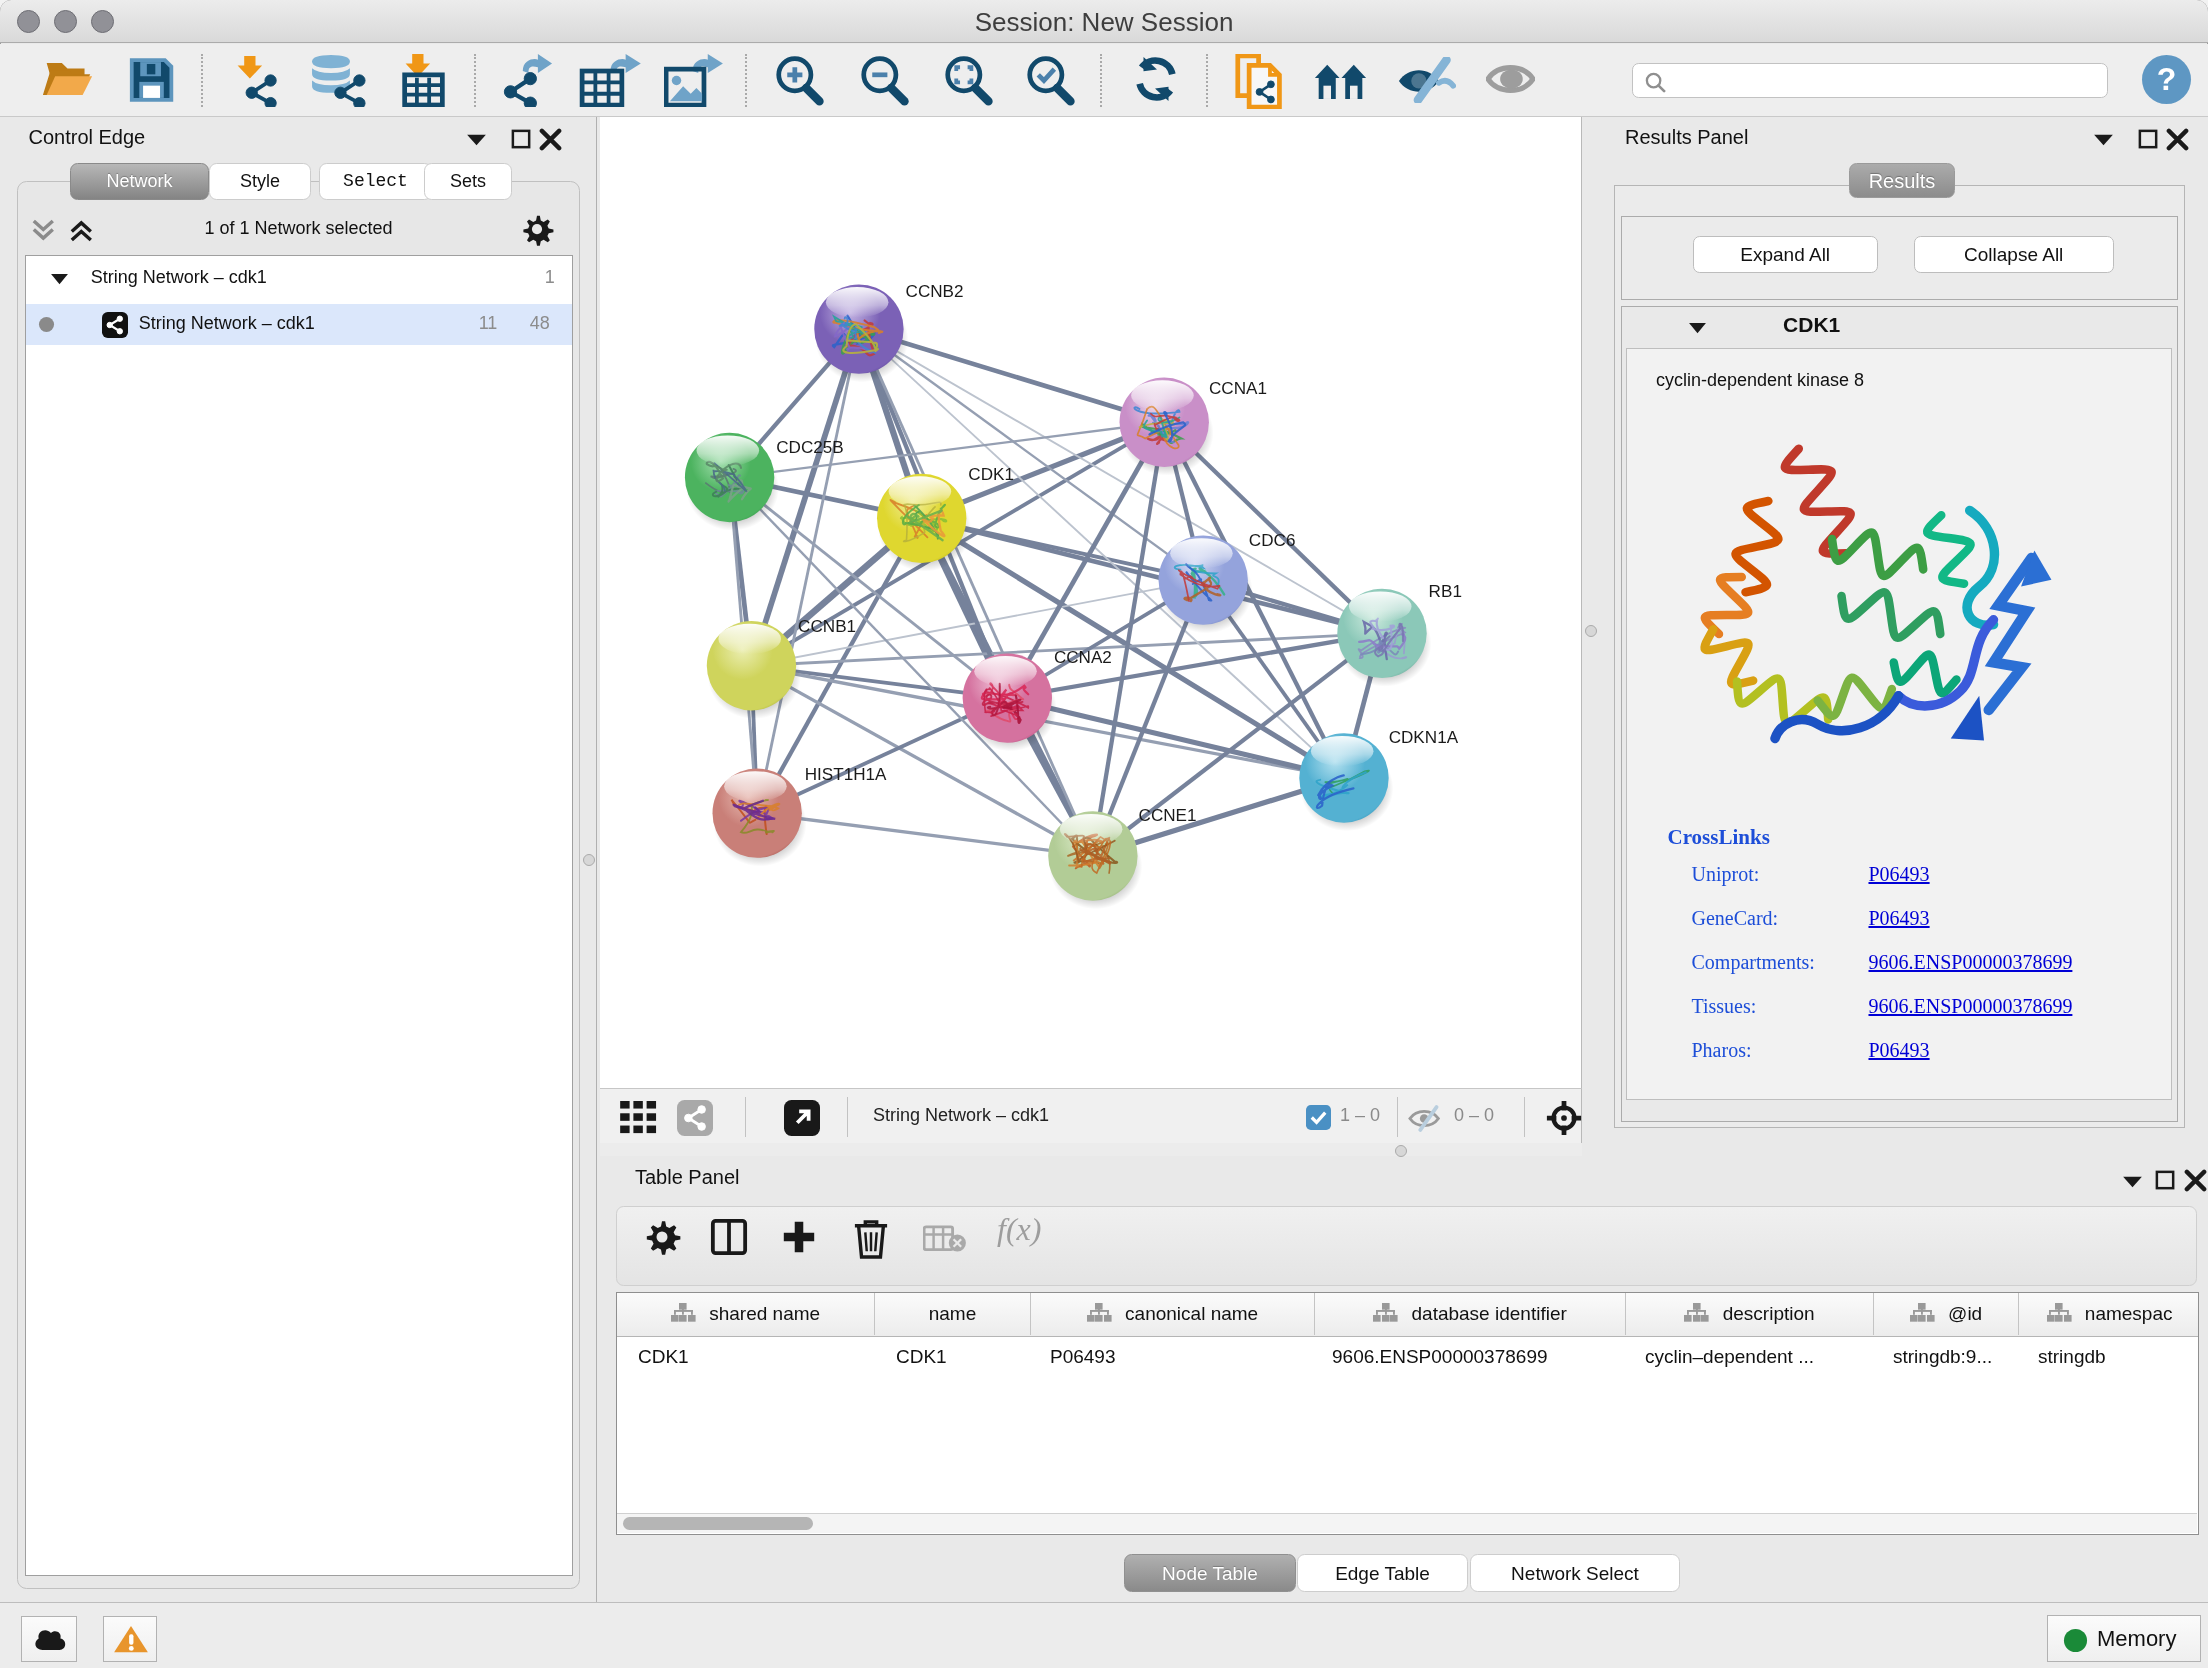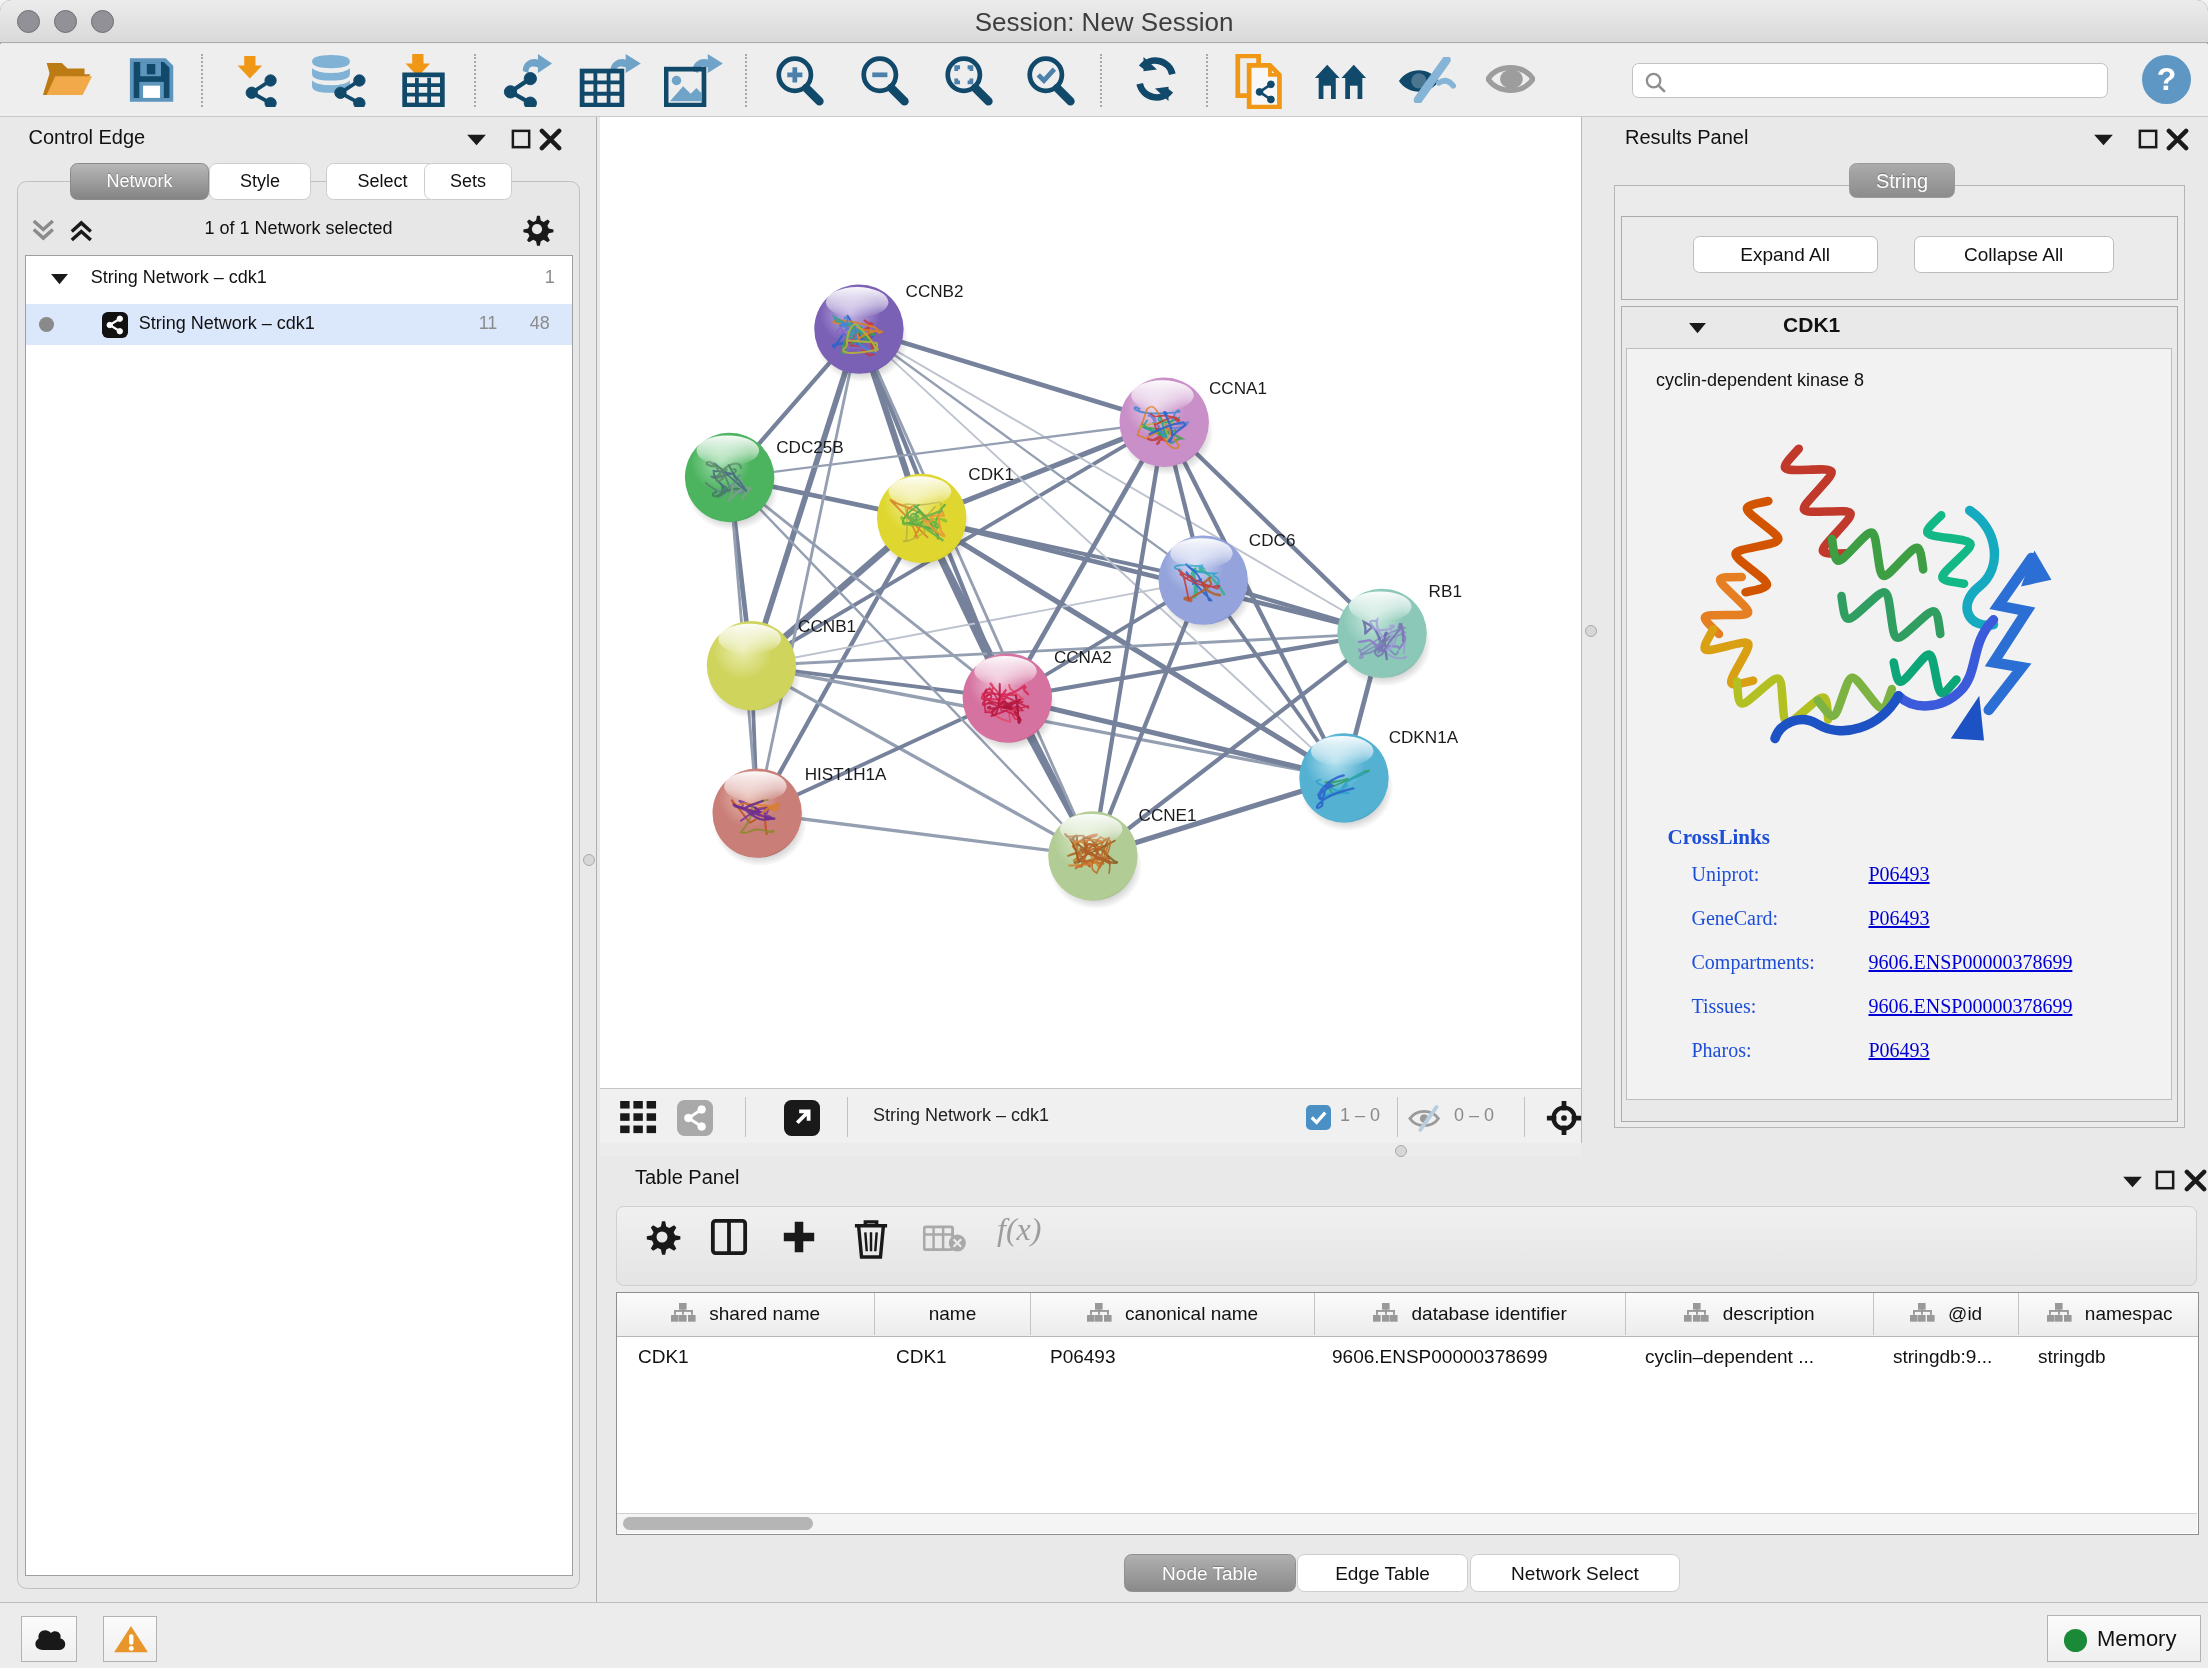--- a/index.html
+++ b/index.html
@@ -216,21 +216,21 @@
         <path d="M3 3 L23 3 L13 14 Z" fill="#1a1a1a"></path>
       </svg>
     <svg class="pctl" style="left:510px;top:10.5px" width="23" height="23" viewBox="0 0 24 24">
         <rect x="3" y="3" width="17" height="17" fill="none" stroke="#1a1a1a" stroke-width="2.6"></rect>
       </svg>
     <svg class="pctl" style="left:539px;top:10.5px" width="23" height="23" viewBox="0 0 24 24">
         <path d="M3 3 L21 21 M21 3 L3 21" stroke="#1a1a1a" stroke-width="4.6" stroke-linecap="round"></path>
       </svg>
     <div class="ctab ctabsel" style="left:70px;width:139px;">Network</div>
     <div class="ctab" style="left:209px;width:102px;">Style</div>
-    <div class="ctab" style="left:326px;width:113px;">Select</div>
+    <div class="ctab" style="left:319px;width:113px;font-family:Liberation Mono, monospace;">Select</div>
     <div class="ctab" style="left:424px;width:88px;">Sets</div>
     <div id="cpbox">
       <svg style="position:absolute;left:12.4px;top:36px" width="28.5" height="25" viewBox="0 0 30 26">
           <path d="M4 3 L14 12 L24 3 M4 12 L14 21 L24 12" fill="none" stroke="#8b8b8b" stroke-width="3.6"></path>
         </svg>
       <svg style="position:absolute;left:50px;top:36px" width="28.5" height="25" viewBox="0 0 30 26">
           <path d="M4 23 L14 14 L24 23 M4 14 L14 5 L24 14" fill="none" stroke="#1a1a1a" stroke-width="3.6"></path>
         </svg>
       <div style="position:absolute;left:0px;top:36px;width:561px;text-align:center;font-size:18px;color:#111">1 of 1 Network selected</div>
       <svg style="position:absolute;left:502px;top:31px" width="34" height="34" viewBox="0 0 36 36">
@@ -619,21 +619,21 @@
     <div class="phead" style="left:42px;top:8.6px">Results Panel</div>
     <svg class="pctl" style="left:508px;top:15px" width="25" height="15" viewBox="0 0 26 16">
         <path d="M3 3 L23 3 L13 14 Z" fill="#1a1a1a"></path>
       </svg>
     <svg class="pctl" style="left:554px;top:10.5px" width="23" height="23" viewBox="0 0 24 24">
         <rect x="3" y="3" width="17" height="17" fill="none" stroke="#1a1a1a" stroke-width="2.6"></rect>
       </svg>
     <svg class="pctl" style="left:583px;top:10.5px" width="23" height="23" viewBox="0 0 24 24">
         <path d="M3 3 L21 21 M21 3 L3 21" stroke="#1a1a1a" stroke-width="4.6" stroke-linecap="round"></path>
       </svg>
-    <div id="stringtab">String</div>
+    <div id="stringtab">Results</div>
     <div id="rbox">
       <div id="rbox1">
         <div class="rbtn" style="left:71px;width:185px;">Expand All</div>
         <div class="rbtn" style="left:292px;width:200px;">Collapse All</div>
       </div>
       <div id="rbox2">
         <svg style="position:absolute;left:65px;top:14.3px" width="21" height="15" viewBox="0 0 22 16">
             <path d="M2 2 L20 2 L11 13 Z" fill="#1a1a1a"></path>
           </svg>
         <div style="position:absolute;left:0;top:5.7px;width:380px;text-align:center;font-size:21px;font-weight:bold;color:#111">CDK1</div>

